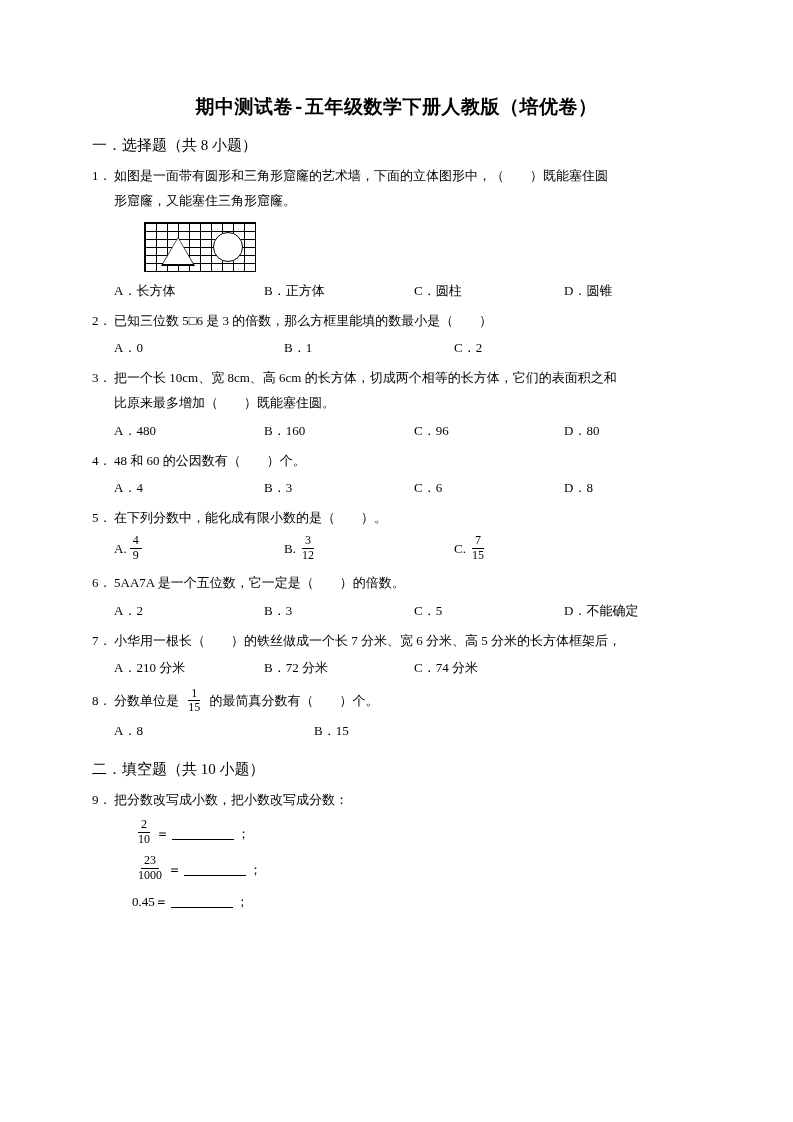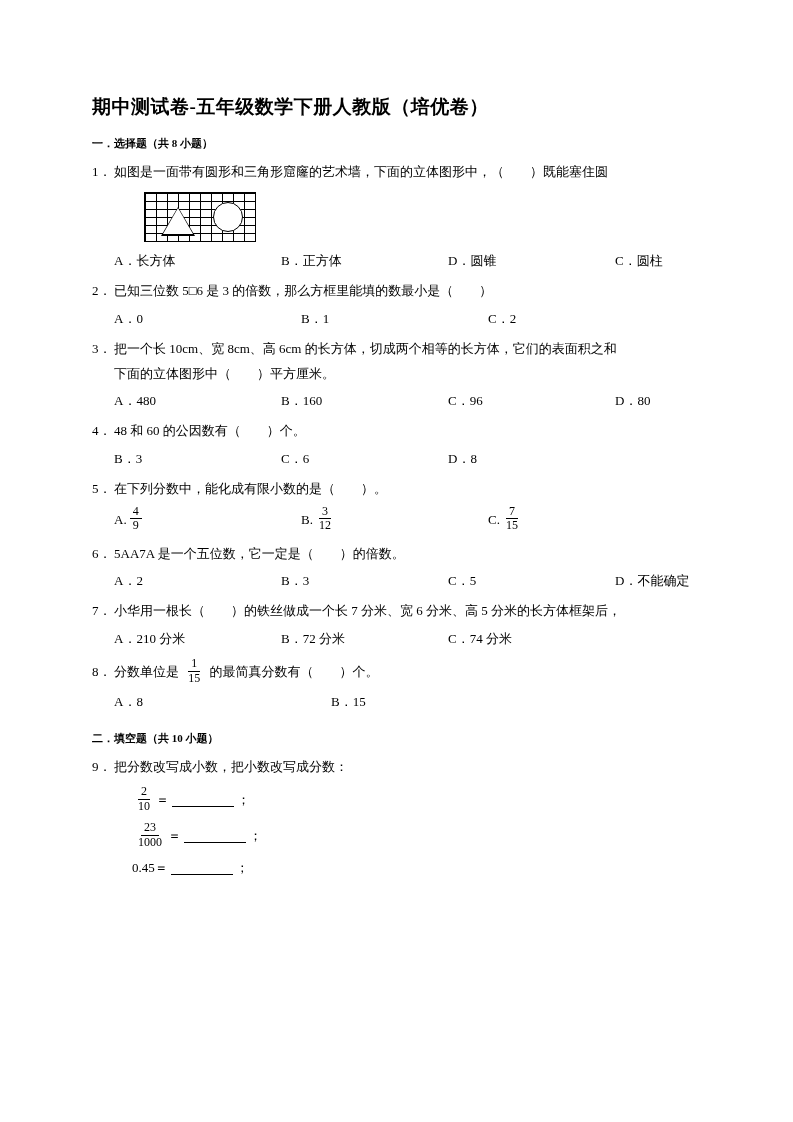--- a/index.html
+++ b/index.html
@@ -14,30 +14,30 @@
     color: #000;
   }
   .page {
     width: 793px;
     height: 1122px;
     box-sizing: border-box;
     padding: 72px 92px 40px 92px;
     position: relative;
   }
   .doc-title {
-    text-align: left;
+    text-align: center;
     font-size: 19px;
     font-weight: bold;
     letter-spacing: 0.5px;
     margin: 22px 0 16px 0;
-    font-family: Liberation Serif, serif;
+    font-family: Liberation Mono, monospace;
   }
   .section-head {
-    font-size: 11px;
-    font-weight: bold;
+    font-size: 15px;
+    font-weight: normal;
     margin: 10px 0 8px 0;
   }
   .q {
     font-size: 13px;
     line-height: 1.95;
     margin: 4px 0 2px 0;
   }
   .q-body {
     display: flex;
     align-items: flex-start;
@@ -49,21 +49,20 @@
   }
   .q-text {
     flex: 1 1 auto;
   }
   .opts {
     display: flex;
     font-size: 13px;
     line-height: 2.0;
     padding-left: 22px;
     margin: 0 0 2px 0;
-    gap: 17px;
   }
   .opt {
     flex: 0 0 auto;
   }
   .opts.w4 .opt { width: 150px; }
   .opts.w3 .opt { width: 170px; }
   .opts.w3b .opt { width: 200px; }
   .opts.frac .opt { width: 170px; display: flex; align-items: center; }
   .figure-wrap {
     padding-left: 52px;
@@ -151,70 +150,74 @@
 
   <div class="doc-title">期中测试卷-五年级数学下册人教版（培优卷）</div>
 
   <div class="section-head">一．选择题（共 8 小题）</div>
 
   <div class="q">
     <div class="q-body">
       <span class="q-num">1．</span>
       <span class="q-text">如图是一面带有圆形和三角形窟窿的艺术墙，下面的立体图形中，（　　）既能塞住圆</span>
     </div>
+    <div class="q-body" style="padding-left:22px">
+      <span class="q-text">形窟窿，又能塞住三角形窟窿。</span>
+    </div>
   </div>
   <div class="figure-wrap">
     <div class="brick">
       <div class="tri-out"></div>
       <div class="tri"></div>
       <div class="circ"></div>
     </div>
   </div>
   <div class="opts w4">
     <span class="opt">A．长方体</span>
     <span class="opt">B．正方体</span>
+    <span class="opt">C．圆柱</span>
     <span class="opt">D．圆锥</span>
-    <span class="opt">C．圆柱</span>
   </div>
 
   <div class="q">
     <div class="q-body">
       <span class="q-num">2．</span>
       <span class="q-text">已知三位数 5□6 是 3 的倍数，那么方框里能填的数最小是（　　）</span>
     </div>
   </div>
   <div class="opts w3">
     <span class="opt">A．0</span>
     <span class="opt">B．1</span>
     <span class="opt">C．2</span>
   </div>
 
   <div class="q">
     <div class="q-body">
       <span class="q-num">3．</span>
       <span class="q-text">把一个长 10cm、宽 8cm、高 6cm 的长方体，切成两个相等的长方体，它们的表面积之和</span>
     </div>
     <div class="q-body" style="padding-left:22px">
-      <span class="q-text">下面的立体图形中（　　）平方厘米。</span>
+      <span class="q-text">比原来最多增加（　　）既能塞住圆。</span>
     </div>
   </div>
   <div class="opts w4">
     <span class="opt">A．480</span>
     <span class="opt">B．160</span>
     <span class="opt">C．96</span>
     <span class="opt">D．80</span>
   </div>
 
   <div class="q">
     <div class="q-body">
       <span class="q-num">4．</span>
       <span class="q-text">48 和 60 的公因数有（　　）个。</span>
     </div>
   </div>
   <div class="opts w4">
+    <span class="opt">A．4</span>
     <span class="opt">B．3</span>
     <span class="opt">C．6</span>
     <span class="opt">D．8</span>
   </div>
 
   <div class="q">
     <div class="q-body">
       <span class="q-num">5．</span>
       <span class="q-text">在下列分数中，能化成有限小数的是（　　）。</span>
     </div>

